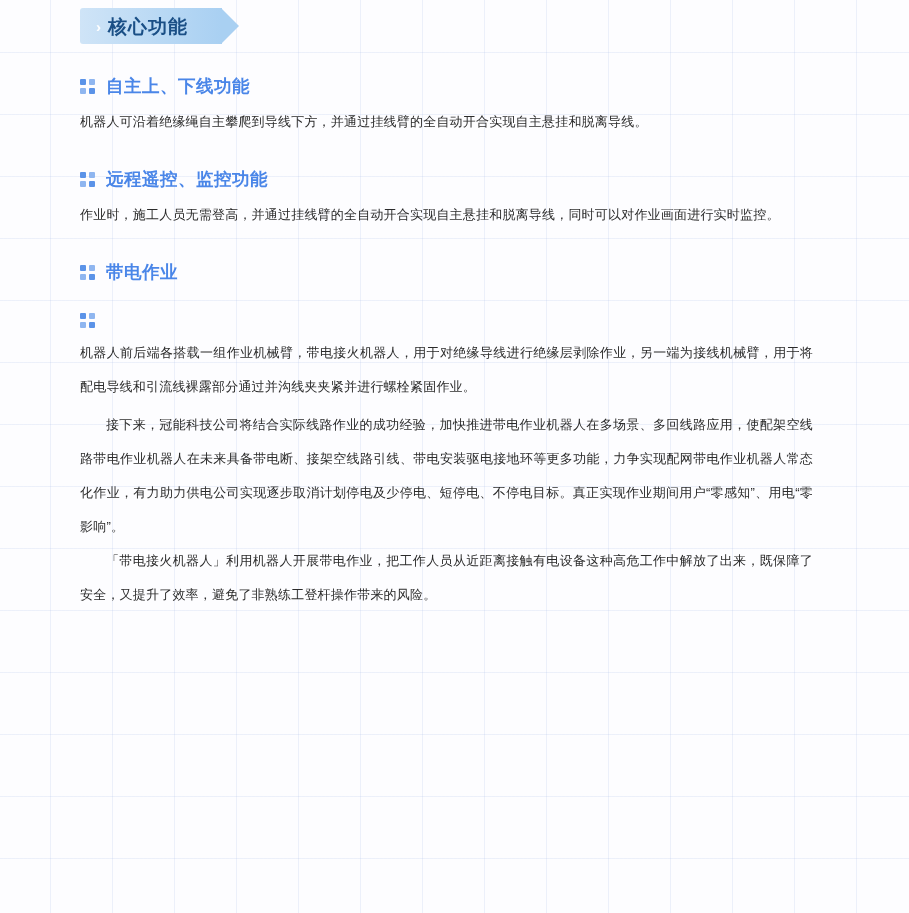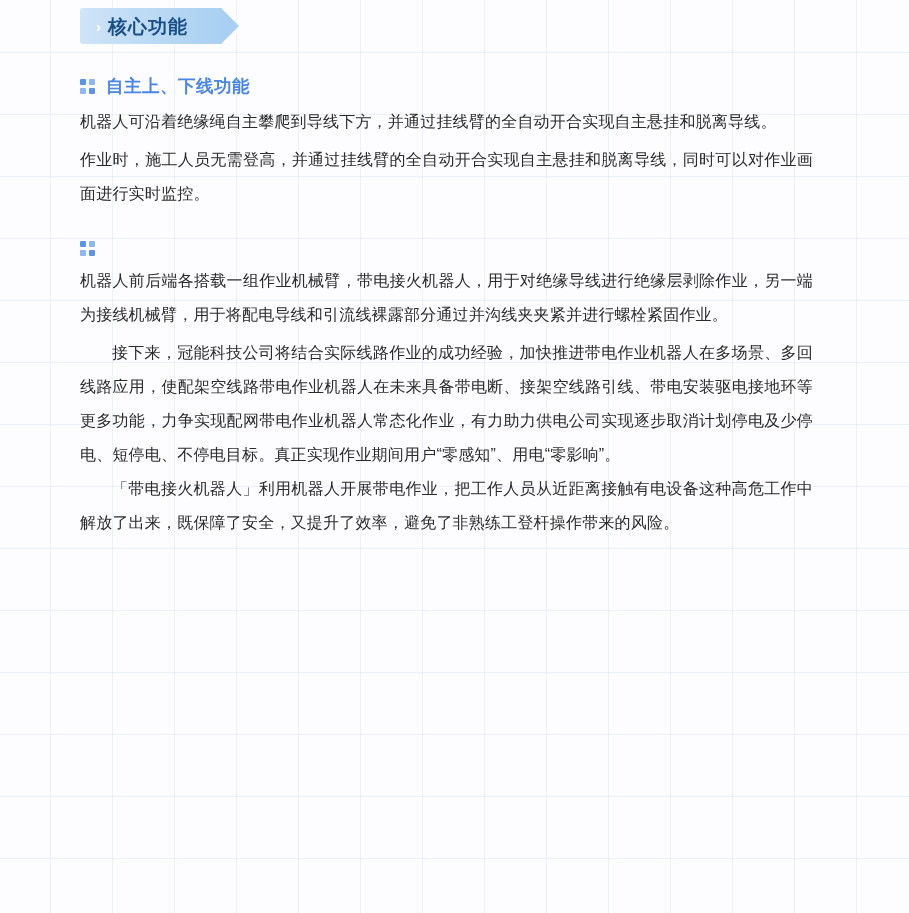--- a/index.html
+++ b/index.html
@@ -119,21 +119,21 @@
     color: #4a86e8;
     font-size: 17.5px;
     font-weight: bold;
     letter-spacing: 0.5px;
     line-height: 1.2;
   }
 
   p.para {
     margin: 0 16px 0 0;
     color: #2b2b2b;
-    font-size: 16px;
+    font-size: 13px;
     line-height: 34px;
     text-align: justify;
     text-justify: inter-ideograph;
     letter-spacing: 0.2px;
   }
   p.para.indent { text-indent: 2em; }
   p.para + p.para { margin-top: 0; }
 
   .tail { margin-top: 2px; }
 </style>
@@ -160,24 +160,42 @@
             <i></i>
             <i></i>
             <i></i>
           </span>
         <span class="sub-title">自主上、下线功能</span>
       </div>
       <p class="para">机器人可沿着绝缘绳自主攀爬到导线下方，并通过挂线臂的全自动开合实现自主悬挂和脱离导线。</p>
     </div>
 
     <div class="block">
+      <div class="sub-head">
+        <span class="grid-icon">
+            <i></i>
+            <i></i>
+            <i></i>
+            <i></i>
+          </span>
+        <span class="sub-title">远程遥控、监控功能</span>
+      </div>
       <p class="para">作业时，施工人员无需登高，并通过挂线臂的全自动开合实现自主悬挂和脱离导线，同时可以对作业画面进行实时监控。</p>
     </div>
 
     <div class="block">
+      <div class="sub-head">
+        <span class="grid-icon">
+            <i></i>
+            <i></i>
+            <i></i>
+            <i></i>
+          </span>
+        <span class="sub-title">带电作业</span>
+      </div>
     </div>
 
     <div class="block">
       <div class="sub-head">
         <span class="grid-icon">
             <i></i>
             <i></i>
             <i></i>
             <i></i>
           </span>

